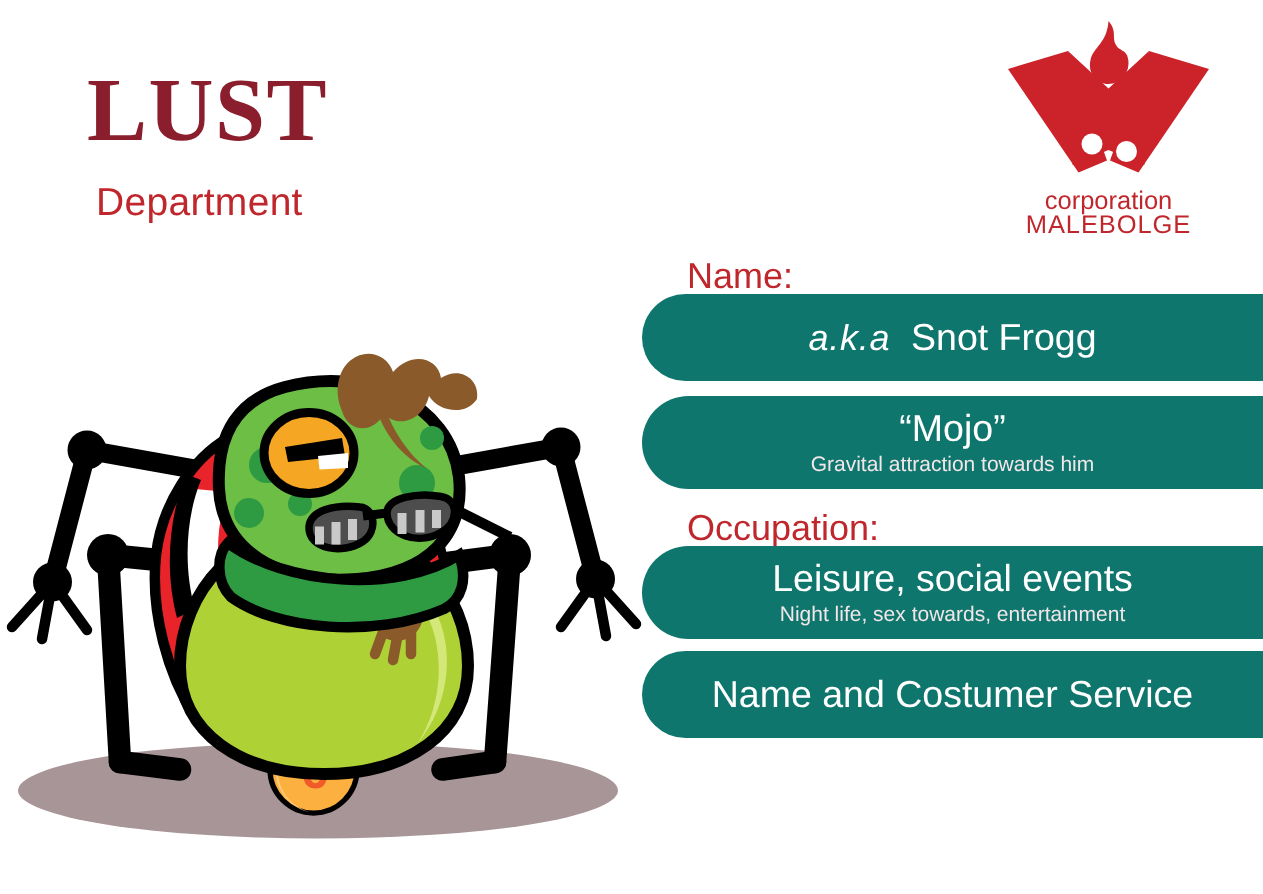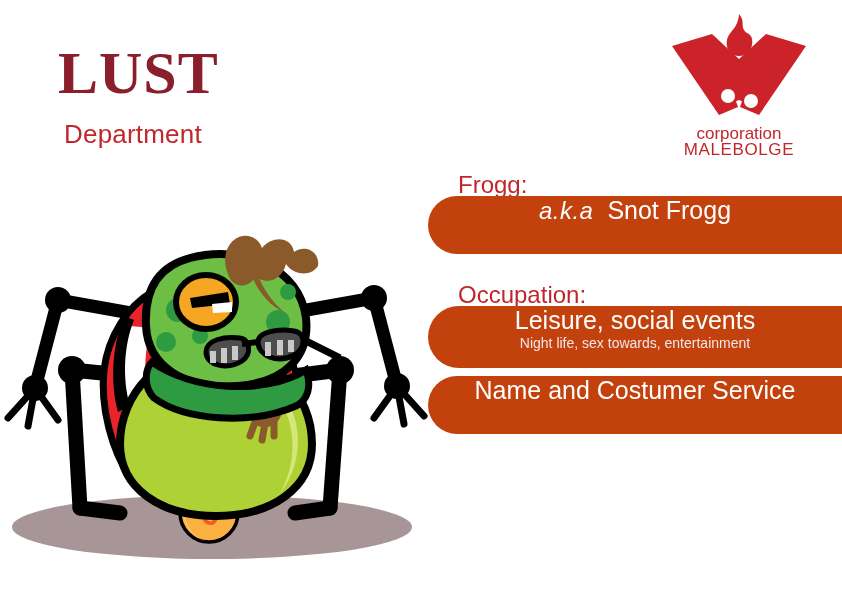--- a/index.html
+++ b/index.html
@@ -87,27 +87,28 @@
   .field-label {
     font-family: "Liberation Sans", sans-serif;
     font-size: 24px;
     color: #C0272D;
     margin-left: 30px;
     line-height: 30px;
     white-space: nowrap;
   }
   .field-bar {
     position: relative;
-    background: #c2410c;
+    background: #0f766e;
     border-radius: 34px 0 0 34px;
     margin-top: -4px;
     box-sizing: border-box;
     display: flex;
     flex-direction: column;
     align-items: center;
+    justify-content: center;
     overflow: visible;
   }
   .bar-h1 { height: 58px; }
   .bar-h2 { height: 62px; }
   .field-value {
     color: #ffffff;
     font-family: "Liberation Sans", sans-serif;
     font-size: 25px;
     line-height: 29px;
     text-align: center;
@@ -256,28 +257,32 @@
         <path d="M304 110 L340 128" stroke="#000000" stroke-width="7"></path>
       </g>
 
       <path d="M152 132 C190 160 264 166 306 140 C312 156 308 170 296 176 C250 196 184 190 154 168 C144 158 144 140 152 132 Z" fill="#2E9B43" stroke="#000000" stroke-width="7"></path>
     </g>
   </svg>
 
   <div id="fields">
 
     <div class="field">
-      <div class="field-label">Frogg:</div>
+      <div class="field-label">Name:</div>
       <div class="field-bar bar-h1">
         <div class="field-value"><span class="aka">a.k.a</span>&nbsp; <span>Snot Frogg</span></div>
       </div>
     </div>
     <div class="gap-1"></div>
 
     <div class="field">
+      <div class="field-bar bar-h2">
+        <div class="field-value">“Mojo”</div>
+        <div class="field-sub">Gravital attraction towards him</div>
+      </div>
     </div>
     <div class="gap-2"></div>
 
     <div class="field">
       <div class="field-label">Occupation:</div>
       <div class="field-bar bar-h2">
         <div class="field-value">Leisure, social events</div>
         <div class="field-sub">Night life, sex towards, entertainment</div>
       </div>
     </div>

